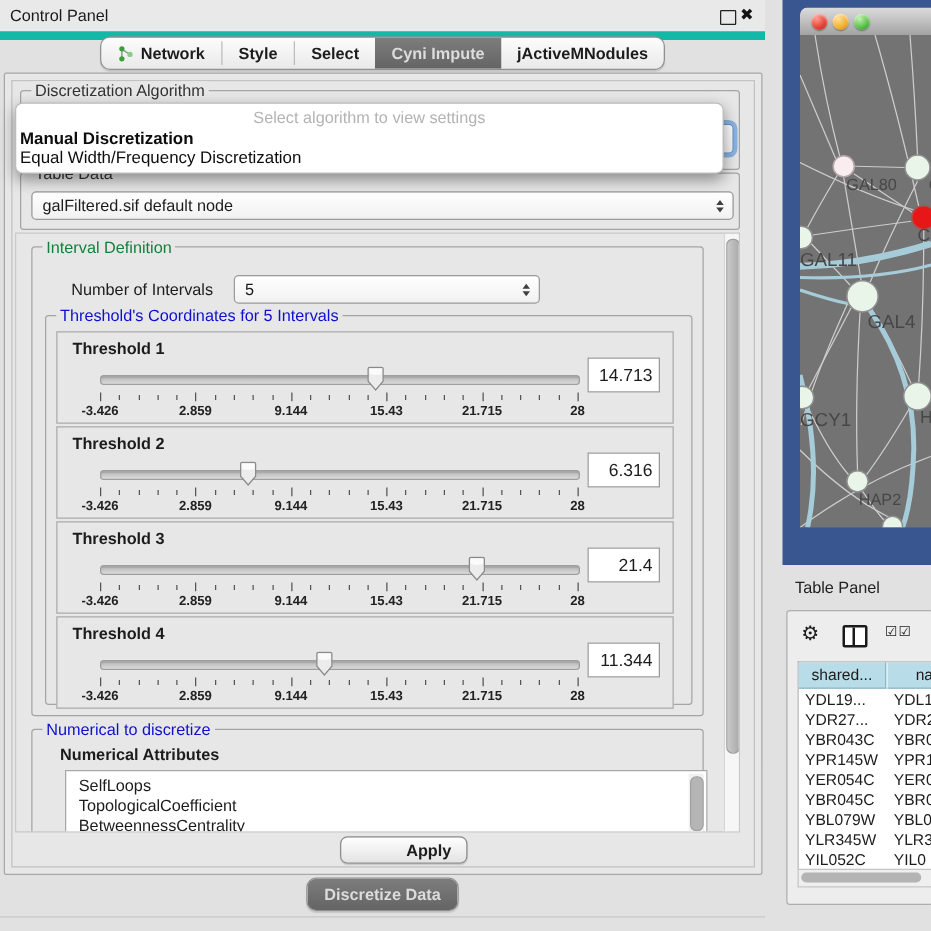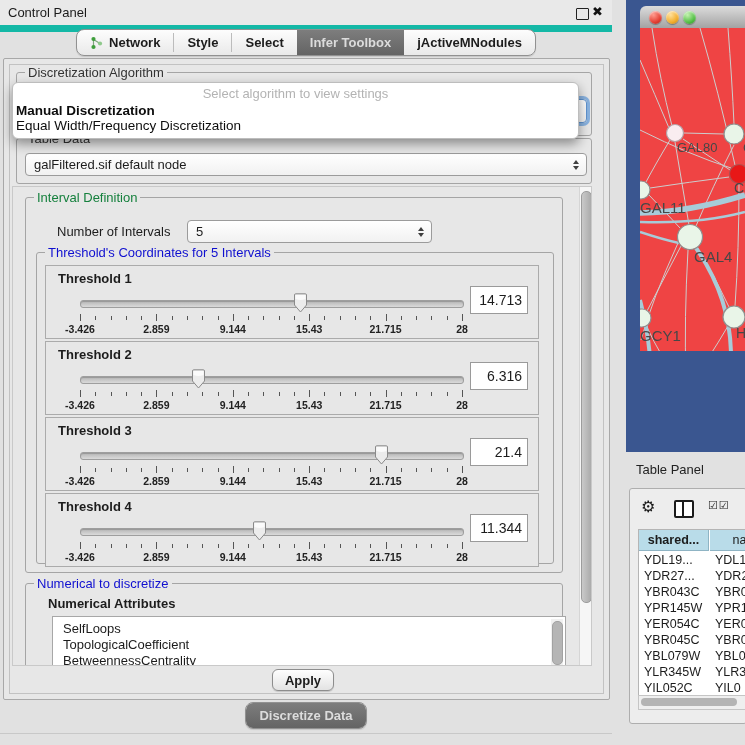--- a/index.html
+++ b/index.html
@@ -73,32 +73,32 @@
   
   #attr-sub{font-size:13px;font-weight:bold;}
   #attr-list{position:absolute;background:#fff;border:1px solid #a7a7a7;overflow:hidden;}
   .attr-item{position:absolute;left:10px;font-size:13px;white-space:nowrap;}
   #attr-scroll{position:absolute;right:2px;top:2px;width:12px;bottom:2px;background:#f0f0f0;}
   #attr-thumb{position:absolute;left:1px;top:2px;width:9px;height:42px;border-radius:5px;background:#b5b5b5;border:1px solid #a2a2a2;}
 
   
   #apply-btn{left:272px;top:669px;width:60px;height:20px;border:1px solid #8d8d8d;border-radius:6px;
              background:linear-gradient(#fefefe,#e3e3e3);font-size:13px;font-weight:bold;display:flex;
-             align-items:center;justify-content:center;box-shadow:0 1px 1px rgba(0,0,0,.15);}
+             align-items:center;justify-content:center;box-shadow:0 1px 1px rgba(0,0,0,.15);padding-left:40px;}
   #footer-line{left:0;top:733px;width:612px;height:1px;background:#c8c8c8;}
 
   
   #net-window{left:626px;top:0;width:119px;height:452px;background:#3a5690;}
   #net-titlebar{left:14px;top:6px;right:0;height:22px;background:linear-gradient(#dcdcdc,#a3a3a3);
                 border-bottom:1px solid #7e7e7e;border-radius:6px 0 0 0;}
   .light{position:absolute;top:5px;width:13px;height:13px;border-radius:50%;box-shadow:inset 0 1px 2px rgba(255,255,255,.7),0 1px 1px rgba(0,0,0,.3);}
   #light-close{left:9px;background:radial-gradient(circle at 35% 30%,#ff9a8e,#e33e32 60%,#9c1d14);}
   #light-min{left:26px;background:radial-gradient(circle at 35% 30%,#ffe09a,#f2ad2b 60%,#b07107);}
   #light-zoom{left:43px;background:radial-gradient(circle at 35% 30%,#c4f2b0,#53bf45 60%,#1f7d14);}
-  #net-canvas{left:14px;top:28px;right:0;height:323px;background:#ef4444;overflow:hidden;}
+  #net-canvas{left:14px;top:28px;right:0;height:394px;background:#737373;overflow:hidden;}
 
   
   #table-panel-title{left:636px;top:462px;font-size:13px;color:#222;}
   #table-subpanel{left:629px;top:488px;width:116px;height:234px;background:#ededed;border:1px solid #aeaeae;border-radius:3px;overflow:hidden;}
   #tp-gear{left:11px;top:8px;font-size:16px;color:#1b1b1b;}
   #tp-cols{left:44px;top:11px;width:16px;height:14px;border:2px solid #1b1b1b;border-radius:2px;background:#fff;}
   #tp-cols::after{content:"";position:absolute;left:6px;top:0;width:2px;height:100%;background:#1b1b1b;}
   #tp-checks{left:78px;top:10px;font-size:11px;letter-spacing:1px;color:#222;}
   #tp-table{position:absolute;left:8px;top:40px;right:0;height:166px;background:#fff;border:1px solid #b5b5b5;border-bottom:none;}
   .tp-header{position:absolute;top:0;height:21px;background:#b9dce9;border-right:1px solid #8fb4c4;border-bottom:1px solid #8fb4c4;
@@ -134,21 +134,21 @@
       </div>
       <div class="seg-sep"></div>
       <div class="seg">
         <span>Style</span>
       </div>
       <div class="seg-sep"></div>
       <div class="seg">
         <span>Select</span>
       </div>
       <div class="seg sel">
-        <span>Infer Toolbox</span>
+        <span>Cyni Impute</span>
       </div>
       <div class="seg">
         <span>jActiveMNodules</span>
       </div>
     </div>
 </div>
 
 <div class="abs" id="outer-panel"></div>
 <div class="abs" id="inner-panel"></div>
 
@@ -461,21 +461,21 @@
   </div>
 </div>
 
 <div class="abs" id="table-panel-title">Table Panel</div>
 
 <div class="abs" id="table-subpanel">
   <div class="abs" id="tp-gear">⚙</div>
   <div class="abs" id="tp-cols"></div>
   <div class="abs" id="tp-checks">☑☑</div>
   <div id="tp-table">
-      <div class="tp-header" style="left: 0px; width: 70px; font-weight: bold;">shared...</div>
+      <div class="tp-header" style="left: 0px; width: 70px;">shared...</div>
       <div class="tp-header" style="left: 71px; width: 60px;">na</div>
       <div class="tp-cell" style="left: 0px; top: 22px; width: 70px;">YDL19...</div>
       <div class="tp-cell" style="left: 71px; top: 22px; width: 60px;">YDL1</div>
       <div class="tp-cell" style="left: 0px; top: 38px; width: 70px;">YDR27...</div>
       <div class="tp-cell" style="left: 71px; top: 38px; width: 60px;">YDR2</div>
       <div class="tp-cell" style="left: 0px; top: 54px; width: 70px;">YBR043C</div>
       <div class="tp-cell" style="left: 71px; top: 54px; width: 60px;">YBR0</div>
       <div class="tp-cell" style="left: 0px; top: 70px; width: 70px;">YPR145W</div>
       <div class="tp-cell" style="left: 71px; top: 70px; width: 60px;">YPR1</div>
       <div class="tp-cell" style="left: 0px; top: 86px; width: 70px;">YER054C</div>

